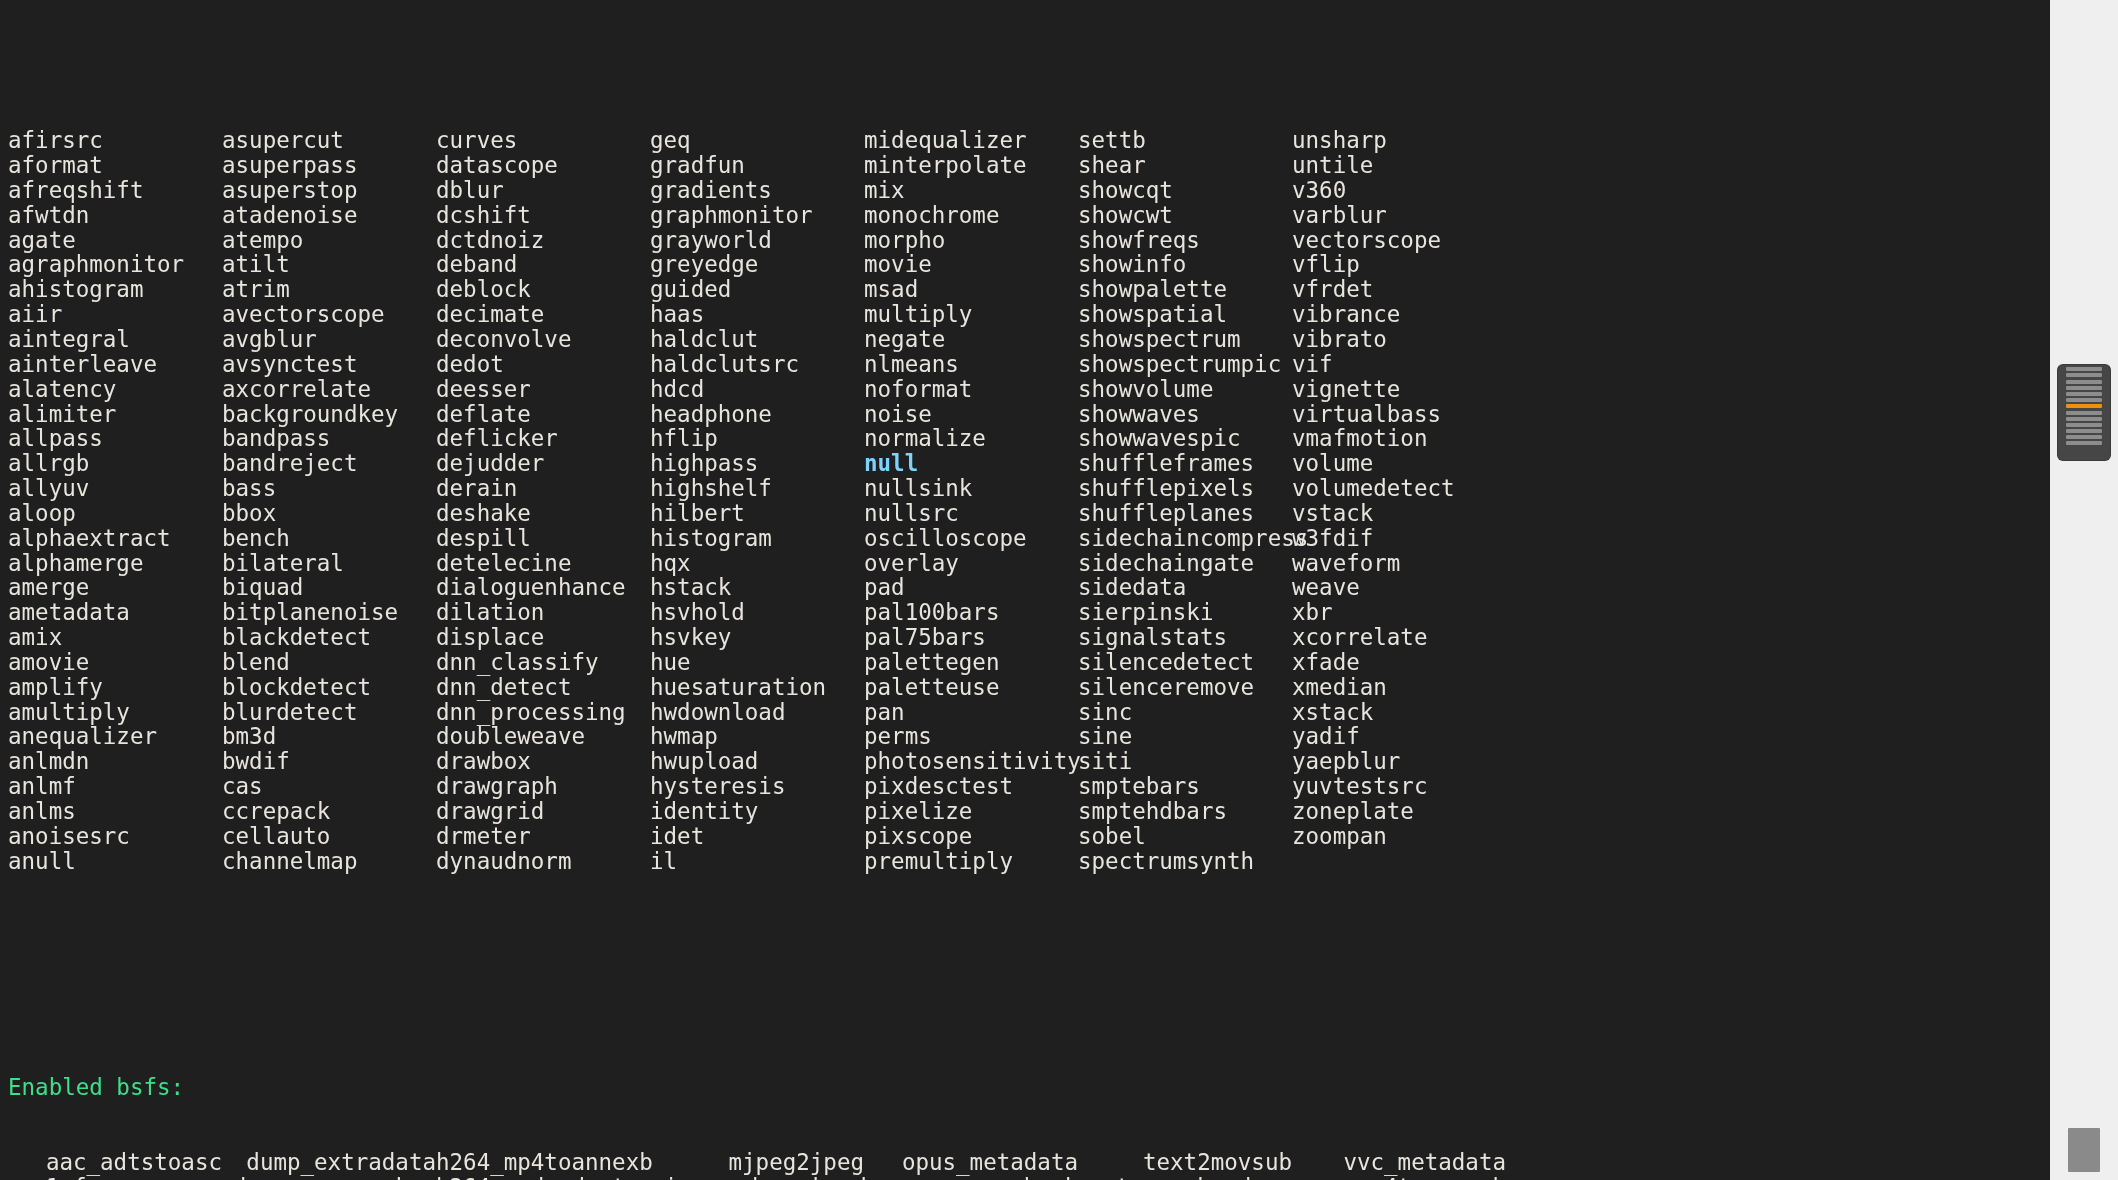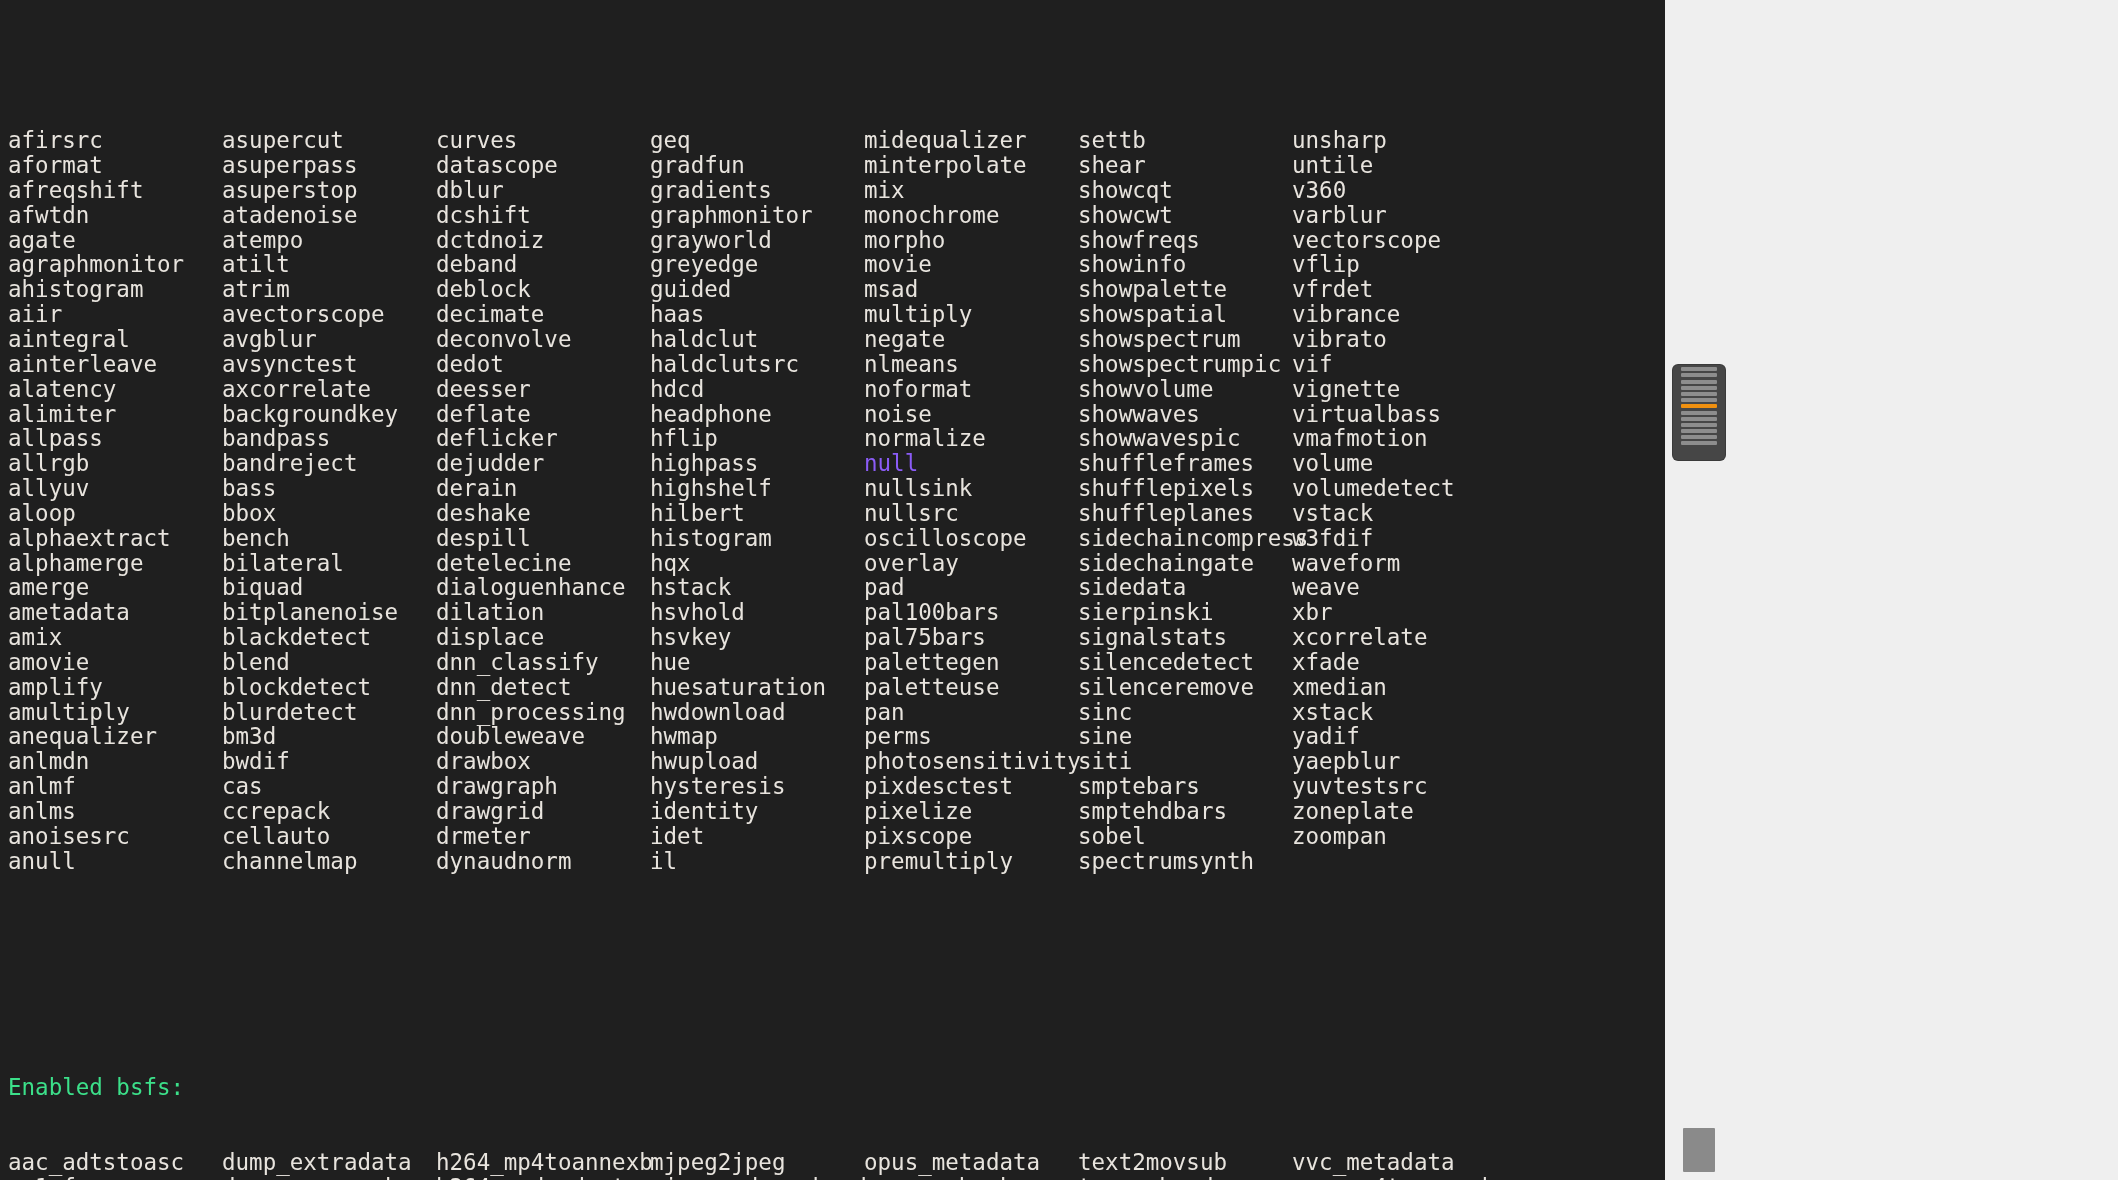--- a/index.html
+++ b/index.html
@@ -1,44 +1,44 @@
 <!DOCTYPE html>
 <html><head>
 <meta charset="utf-8">
 <style>
   html,body{margin:0;padding:0;background:#efefef;}
   body{width:2118px;height:1180px;overflow:hidden;font-family:"DejaVu Sans Mono","Liberation Mono",monospace;}
   #app{position:relative;width:2118px;height:1180px;display:flex;}
 
   .term{
     position:relative;
-    width:1665px;height:1180px;
+    width:2050px;height:1180px;
     background:#1f1f1f;
     color:#e8e4de;
     font-family:"DejaVu Sans Mono","Liberation Mono",monospace;
     font-size:22.5px;
     line-height:24.85px;
     padding:4px 0 0 0;
     box-sizing:border-box;
     overflow:hidden;
     white-space:pre;
   }
   .term-inner{padding-left:8px;}
 
   .row{display:block;height:24.85px;white-space:pre;margin-top:28px;}
   .blank{display:block;height:24.85px;}
 
   
   .cols8{display:grid;grid-template-columns:repeat(8,214px);}
-  .cols8.bsf{grid-template-columns:repeat(8,214px);}
+  .cols8.bsf{grid-template-columns:repeat(8,214px);text-align:right;}
 
   .cell{height:24.85px;line-height:24.85px;white-space:pre;overflow:visible;}
 
   .green{color:#3ce08a;}
-  .magenta{color:#8b5cf6;}
+  .magenta{color:#7dd3fc;font-weight:bold;}
   .plain{color:#e8e4de;}
 
   
   .scrollgutter{
     position:relative;
     width:68px;height:1180px;
     background:#efefef;
     flex:0 0 68px;
   }
   .minimap{

